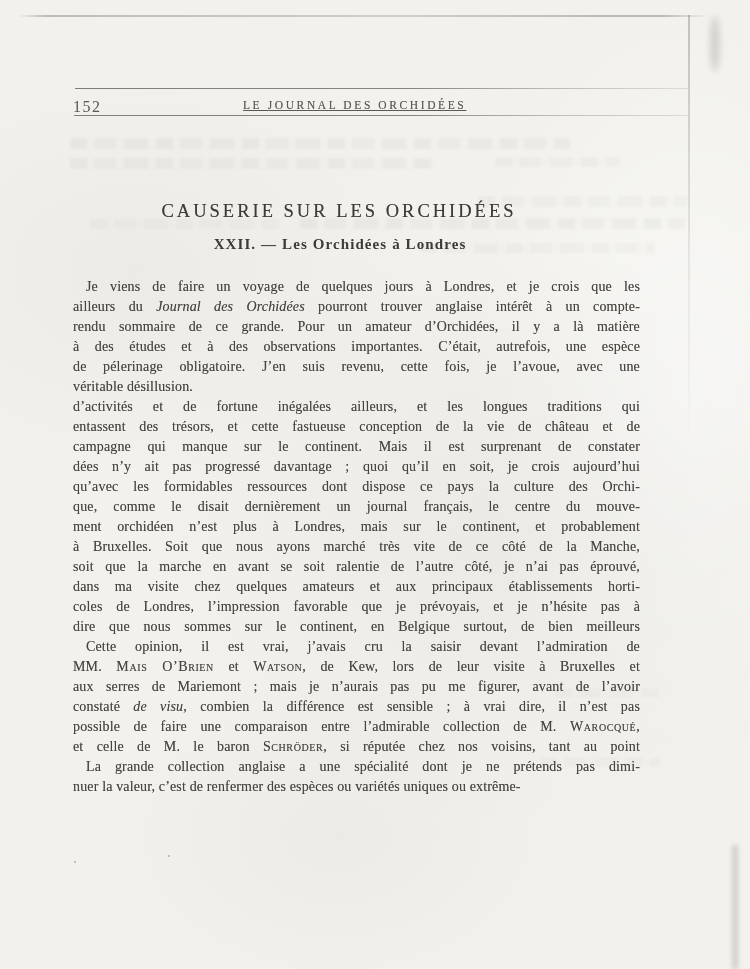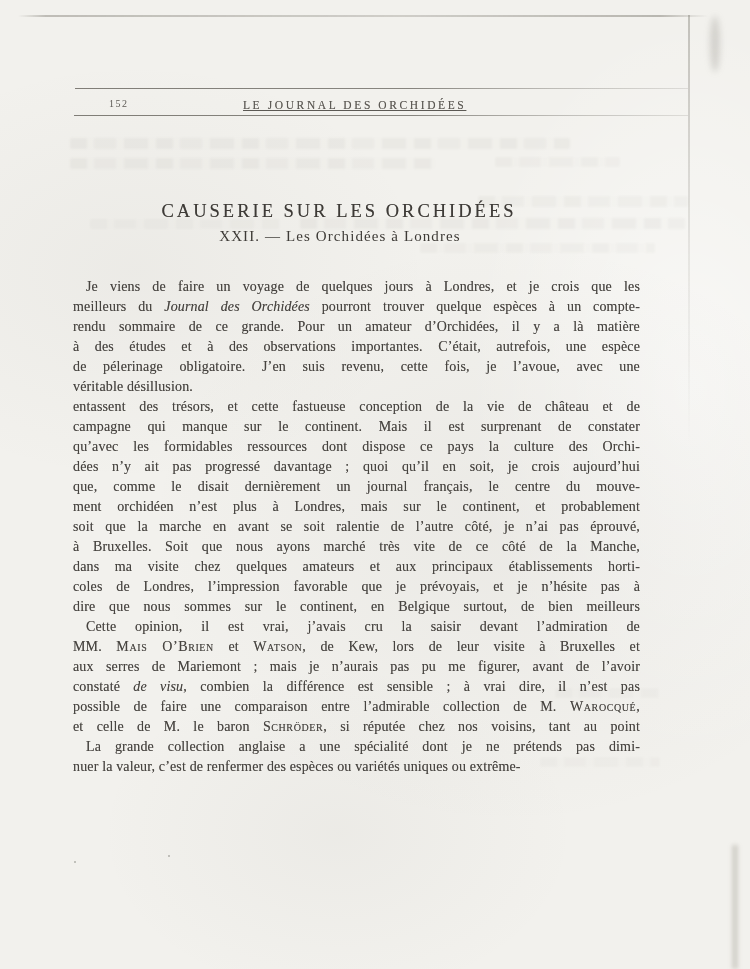--- a/index.html
+++ b/index.html
@@ -25,39 +25,39 @@
     color:var(--ink);
   }
   
   .rule{position:absolute;height:1px;
     background:linear-gradient(90deg, rgba(90,87,80,0.75) 0%, rgba(90,87,80,0.7) 55%, rgba(90,87,80,0.35) 78%, rgba(90,87,80,0.15) 100%);
   }
   #rule-top{left:75px;top:88px;width:613px;}
   #rule-bottom{left:74px;top:115px;width:614px;}
   #folio{
     position:absolute;left:73px;top:98px;
-    font-size:10px;letter-spacing:1.5px;color:var(--ink-light);margin-left:36px;
+    font-size:16px;letter-spacing:1.5px;color:var(--ink-light);
   }
   #journal-title{
     position:absolute;left:243px;top:99px;
     font-size:11.5px;letter-spacing:2.6px;color:var(--ink-light);
     text-shadow:0 0 0.5px rgba(92,89,84,0.55);
     text-decoration:underline;
   }
   
   #article-title{
     position:absolute;left:339px;top:193px;transform:translateX(-50%);
     font-size:18.5px;letter-spacing:3px;white-space:nowrap;
     color:var(--ink-strong);
     text-shadow:0 0 0.5px rgba(62,59,55,0.5);
     margin-top:8px;
   }
   #article-subtitle{
-    position:absolute;left:340px;top:228px;transform:translateX(-50%);
-    font-size:15px;font-weight:normal;letter-spacing:1.1px;white-space:nowrap;
+    position:absolute;left:340px;top:236px;transform:translateX(-50%);
+    font-size:15px;font-weight:bold;letter-spacing:1.1px;white-space:nowrap;
     color:var(--ink-strong);
   }
   
   #article-body{
     position:absolute;left:73px;top:277px;width:567px;
     font-size:14px;line-height:20px;letter-spacing:0.15px;
     color:var(--ink);
     text-shadow:0 0 0.45px rgba(71,68,64,0.5);
   }
   .line{text-align:justify;text-align-last:justify;}
@@ -121,35 +121,36 @@
   <div id="folio">152</div>
   <div id="journal-title">LE JOURNAL DES ORCHIDÉES</div>
   <div id="rule-bottom" class="rule"></div>
 
   <div id="article-title">CAUSERIE SUR LES ORCHIDÉES</div>
   <div id="article-subtitle">XXII. — Les Orchidées à Londres</div>
 
   <div id="article-body">
       <div>
         <div class="line first"><span>Je viens de faire un voyage de quelques jours à Londres, et je crois que les</span></div>
-        <div class="line"><span>meilleurs du </span><span class="it">Journal des Orchidées</span><span> pourront trouver quelque espèces à un compte-</span></div>
+        <div class="line"><span>ailleurs du </span><span class="it">Journal des Orchidées</span><span> pourront trouver anglaise intérêt à un compte-</span></div>
         <div class="line"><span>rendu sommaire de ce grande. Pour un amateur d’Orchidées, il y a là matière</span></div>
         <div class="line"><span>à des études et à des observations importantes. C’était, autrefois, une espèce</span></div>
         <div class="line"><span>de pélerinage obligatoire. J’en suis revenu, cette fois, je l’avoue, avec une</span></div>
         <div class="line lastline"><span>véritable désillusion.</span></div>
       </div>
       <div>
+        <div class="line"><span>d’activités et de fortune inégalées ailleurs, et les longues traditions qui</span></div>
         <div class="line"><span>entassent des trésors, et cette fastueuse conception de la vie de château et de</span></div>
         <div class="line"><span>campagne qui manque sur le continent. Mais il est surprenant de constater</span></div>
+        <div class="line"><span>dées n’y ait pas progressé davantage ; quoi qu’il en soit, je crois aujourd’hui</span></div>
         <div class="line"><span>qu’avec les formidables ressources dont dispose ce pays la culture des Orchi-</span></div>
-        <div class="line"><span>dées n’y ait pas progressé davantage ; quoi qu’il en soit, je crois aujourd’hui</span></div>
         <div class="line"><span>que, comme le disait dernièrement un journal français, le centre du mouve-</span></div>
         <div class="line"><span>ment orchidéen n’est plus à Londres, mais sur le continent, et probablement</span></div>
+        <div class="line"><span>à Bruxelles. Soit que nous ayons marché très vite de ce côté de la Manche,</span></div>
         <div class="line"><span>soit que la marche en avant se soit ralentie de l’autre côté, je n’ai pas éprouvé,</span></div>
-        <div class="line"><span>à Bruxelles. Soit que nous ayons marché très vite de ce côté de la Manche,</span></div>
         <div class="line"><span>dans ma visite chez quelques amateurs et aux principaux établissements horti-</span></div>
         <div class="line"><span>coles de Londres, l’impression favorable que je prévoyais, et je n’hésite pas à</span></div>
         <div class="line"><span>dire que nous sommes sur le continent, en Belgique surtout, de bien meilleurs</span></div>
       </div>
       <div>
         <div class="line first"><span>Cette opinion, il est vrai, j’avais cru la saisir devant l’admiration de</span></div>
         <div class="line"><span>MM. </span><span class="sc">Mais O’Brien</span><span> et </span><span class="sc">Watson</span><span>, de Kew, lors de leur visite à Bruxelles et</span></div>
         <div class="line"><span>aux serres de Mariemont ; mais je n’aurais pas pu me figurer, avant de l’avoir</span></div>
         <div class="line"><span>constaté </span><span class="it">de visu</span><span>, combien la différence est sensible ; à vrai dire, il n’est pas</span></div>
         <div class="line"><span>possible de faire une comparaison entre l’admirable collection de M. </span><span class="sc">Warocqué</span><span>,</span></div>

